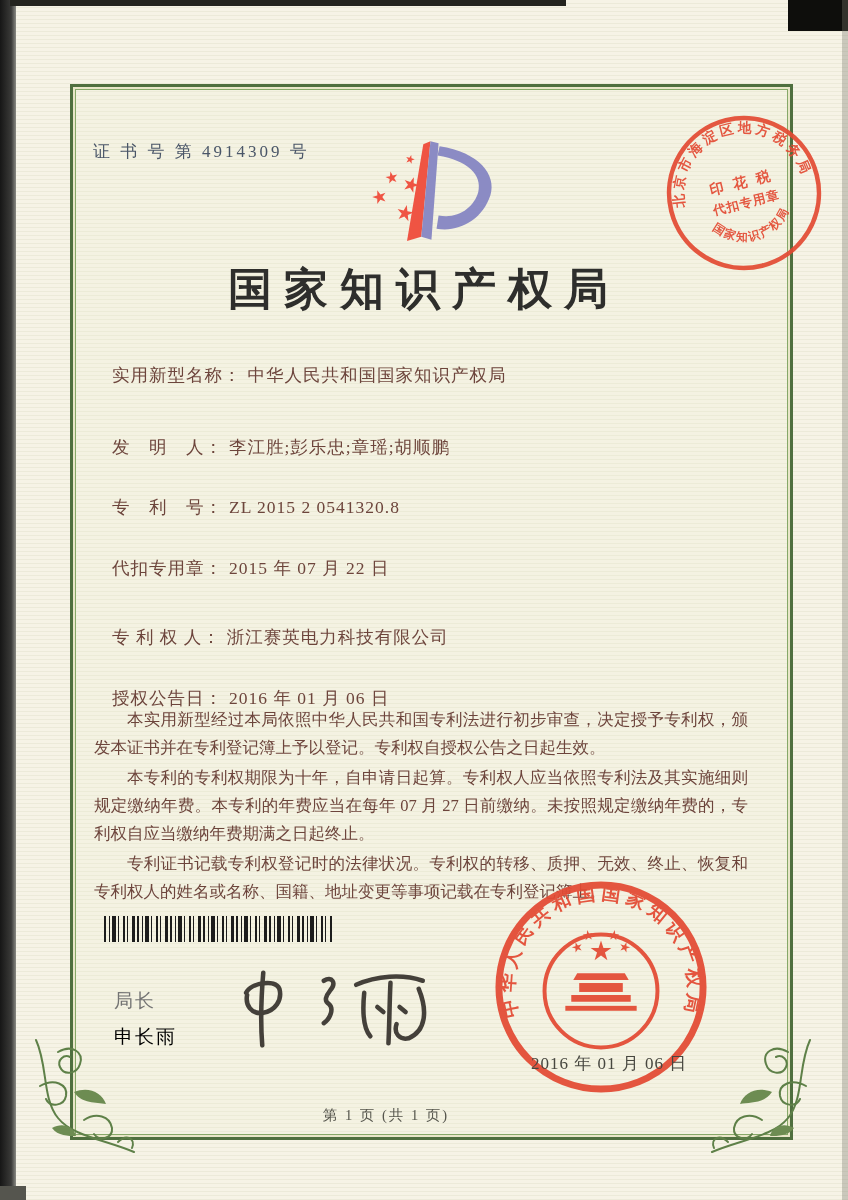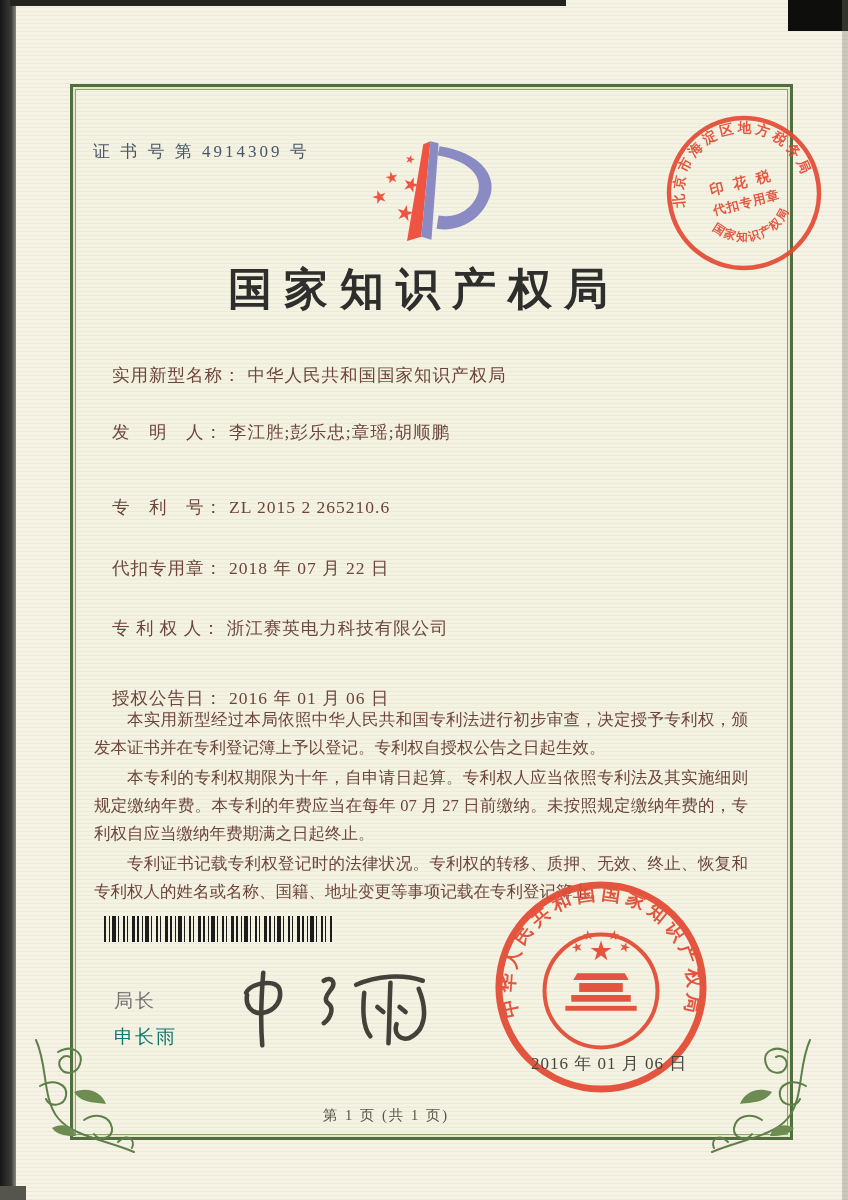--- a/index.html
+++ b/index.html
@@ -46,39 +46,39 @@
 
   .title{
     position:absolute;left:0;top:260px;width:848px;text-align:center;
     font-size:44px;font-weight:700;letter-spacing:12px;color:#2e2e2c;z-index:4;
   }
 
   .fields{position:absolute;left:112px;top:363px;width:620px;z-index:4;}
   .field-row{position:absolute;left:0;white-space:nowrap;
     font-size:17.5px;color:#6d453c;letter-spacing:1px;}
   .field-row .lbl{margin-right:6px;}
-  .fr0{top:0px;} .fr1{top:57px;} .fr2{top:132px;} .fr3{top:193px;} .fr4{top:253px;} .fr5{top:323px;}
+  .fr0{top:0px;} .fr1{top:72px;} .fr2{top:132px;} .fr3{top:193px;} .fr4{top:262px;} .fr5{top:323px;}
 
   .paragraphs{position:absolute;left:94px;top:706px;width:662px;z-index:4;
     font-size:16.5px;line-height:28px;color:#6d453c;text-align:justify;}
   .paragraphs p{margin:0 8px 2px 0;text-indent:2em;}
 
   .barcode{position:absolute;left:104px;top:916px;width:228px;height:26px;z-index:4;
     background-image:repeating-linear-gradient(90deg,
       #1c1c1c 0px,#1c1c1c 2px,transparent 2px,transparent 5px,
       #1c1c1c 5px,#1c1c1c 6px,transparent 6px,transparent 8px,
       #1c1c1c 8px,#1c1c1c 12px,transparent 12px,transparent 14px,
       #1c1c1c 14px,#1c1c1c 15px,transparent 15px,transparent 19px,
       #1c1c1c 19px,#1c1c1c 21px,transparent 21px,transparent 23px,
       #1c1c1c 23px,#1c1c1c 24px,transparent 24px,transparent 28px,
       #1c1c1c 28px,#1c1c1c 31px,transparent 31px,transparent 33px);}
 
   .sig-title{position:absolute;left:114px;top:988px;font-size:19px;color:#737373;
     letter-spacing:2px;z-index:4;}
-  .sig-name{position:absolute;left:114px;top:1024px;font-size:19px;color:#0f766e;
+  .sig-name{position:absolute;left:114px;top:1024px;font-size:19px;color:#000000;
     letter-spacing:2px;z-index:4;}
   .signature{position:absolute;left:235px;top:962px;z-index:4;}
 
   .sipo-seal{position:absolute;left:492px;top:878px;width:218px;height:218px;
     opacity:0.93;z-index:5;}
   .seal-date{position:absolute;left:524px;top:1052px;width:170px;text-align:center;
     font-size:17px;color:#474740;letter-spacing:1px;z-index:6;}
 
   .footer{position:absolute;left:0;top:1106px;width:772px;text-align:center;
     font-size:14.5px;color:#55554c;letter-spacing:2px;z-index:4;}
@@ -156,24 +156,24 @@
   <div class="title">国家知识产权局</div>
 
   <div class="fields">
     <div class="field-row fr0">
       <span class="lbl">实用新型名称：</span><span>中华人民共和国国家知识产权局</span>
     </div>
     <div class="field-row fr1">
       <span class="lbl">发　明　人：</span><span>李江胜;彭乐忠;章瑶;胡顺鹏</span>
     </div>
     <div class="field-row fr2">
-      <span class="lbl">专　利　号：</span><span>ZL 2015 2 265210.6</span>
+      <span class="lbl">专　利　号：</span><span>ZL 2015 2 0541320.8</span>
     </div>
     <div class="field-row fr3">
-      <span class="lbl">代扣专用章：</span><span>2018 年 07 月 22 日</span>
+      <span class="lbl">代扣专用章：</span><span>2015 年 07 月 22 日</span>
     </div>
     <div class="field-row fr4">
       <span class="lbl">专 利 权 人：</span><span>浙江赛英电力科技有限公司</span>
     </div>
     <div class="field-row fr5">
       <span class="lbl">授权公告日：</span><span>2016 年 01 月 06 日</span>
     </div>
   </div>
 
   <div class="paragraphs">

